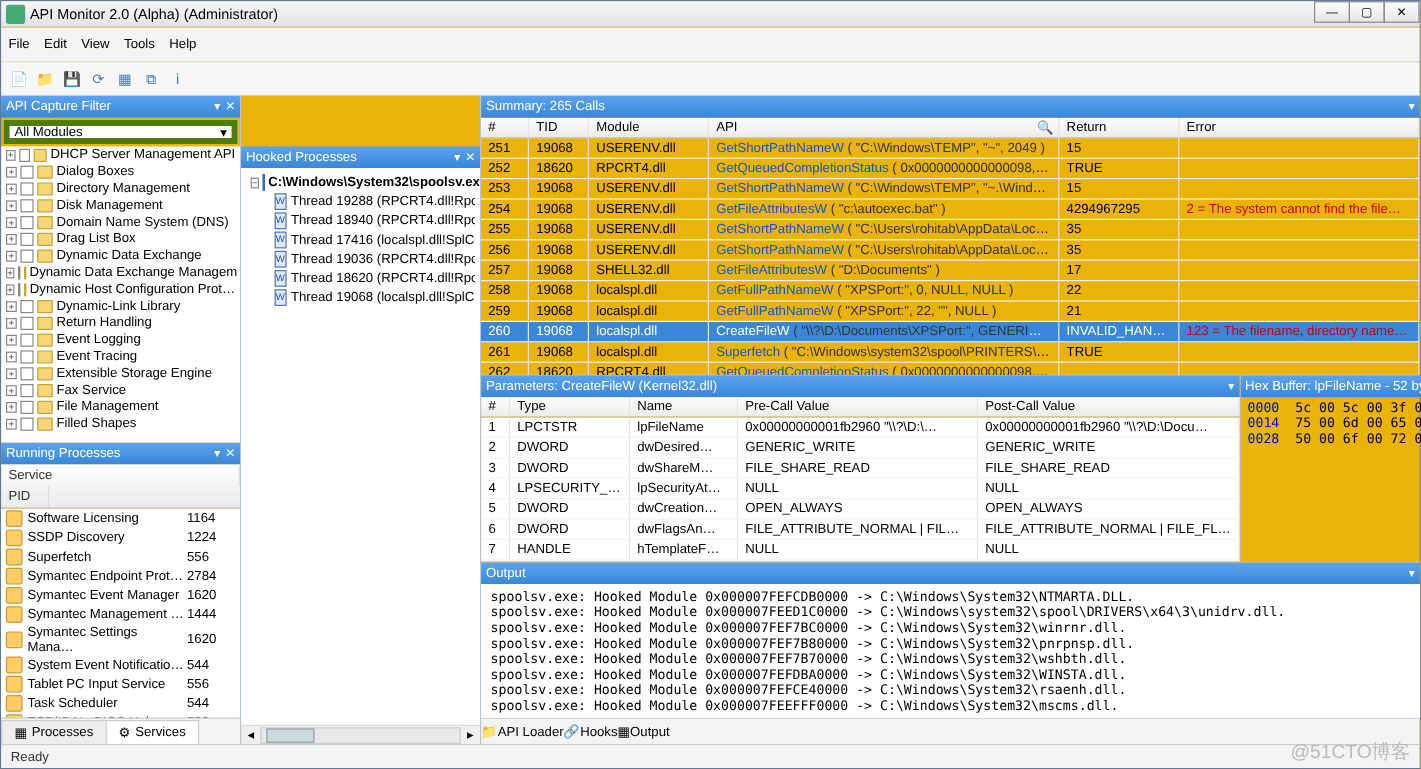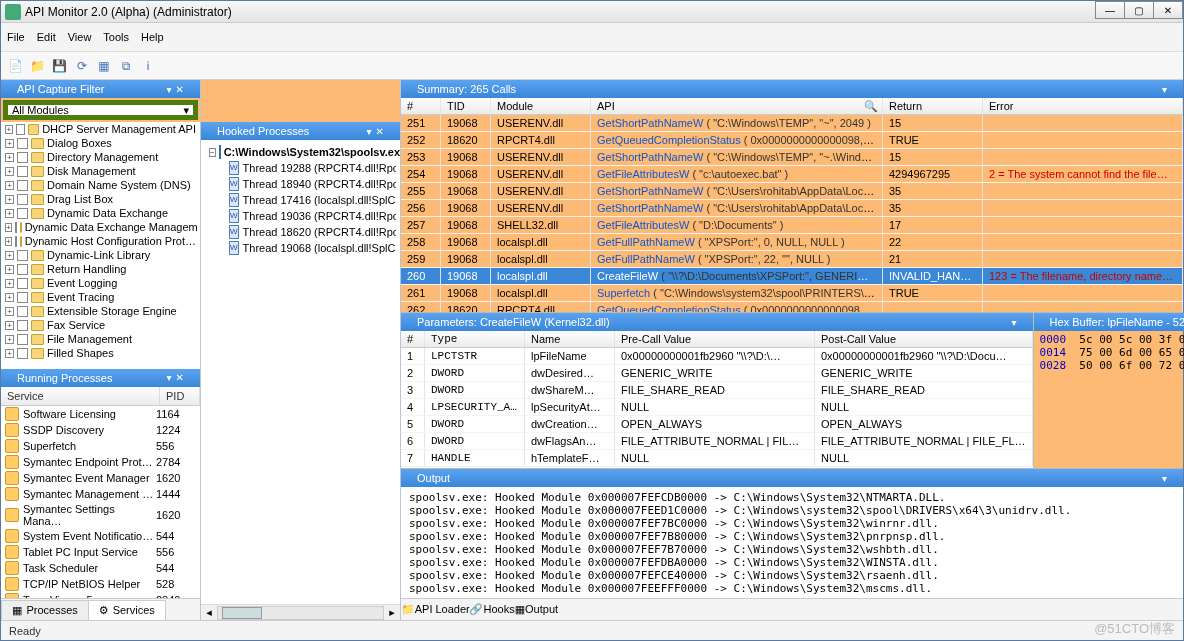--- a/index.html
+++ b/index.html
@@ -1,39 +1,39 @@
 <!DOCTYPE html>
 <html><head>
 <meta charset="utf-8">
 <style>
 * { box-sizing: border-box; margin: 0; padding: 0; }
 body { font-family: "Segoe UI", Tahoma, sans-serif; font-size: 11px; background: #f0f0f0; overflow: hidden; width: 1184px; height: 641px; }
-.window { width: 1184px; height: 641px; background: #fdba74; border: 1px solid #5a7aa0; display: flex; flex-direction: column; }
+.window { width: 1184px; height: 641px; background: #eab308; border: 1px solid #5a7aa0; display: flex; flex-direction: column; }
 .titlebar { height: 22px; background: linear-gradient(#f7f7f7,#e4e4e4); border-bottom: 1px solid #ccc; display: flex; align-items: center; padding: 0 4px; position: relative; }
 .titlebar .icon { width: 16px; height: 16px; background: #4a7; border-radius: 2px; margin-right: 4px; }
 .titlebar .title { font-size: 12px; color: #000; }
 .titlebar .winbtns { position: absolute; right: 0; top: 0; display: flex; }
 .titlebar .winbtns button { width: 30px; height: 18px; border: 1px solid #888; background: linear-gradient(#fdfdfd,#e6e6e6); font-size: 10px; margin-left: -1px; cursor: pointer; }
 .menubar { height: 20px; background: #f4f4f4; border-bottom: 1px solid #ddd; display: flex; align-items: center; padding: 14px 6px; gap: 12px; }
 .menubar span { color: #000; cursor: default; }
 .toolbar { height: 28px; background: #f7f7f7; border-bottom: 1px solid #d0d0d0; display: flex; align-items: center; padding: 0 6px; gap: 4px; }
 .toolbar .tb { width: 18px; height: 18px; border: 1px solid transparent; border-radius: 2px; display: flex; align-items: center; justify-content: center; color: #4477bb; font-size: 12px; }
 .main { flex: 1; display: flex; min-height: 0; }
 .leftcol { width: 200px; display: flex; flex-direction: column; border-right: 1px solid #b5c6da; }
 .panel { display: flex; flex-direction: column; min-height: 0; }
-.panel-head { height: 18px; background: linear-gradient(#5aa3f0,#3a87d8); color: #fff; font-size: 11px; padding: 0 16px; display: flex; align-items: center; justify-content: space-between; }
+.panel-head { height: 18px; background: linear-gradient(#5aa3f0,#3a87d8); color: #fff; font-size: 11px; padding: 0 4px; display: flex; align-items: center; justify-content: space-between; }
 .panel-head .pbtns { display: flex; gap: 4px; }
 .panel-head .pbtn { color: #fff; font-size: 10px; cursor: pointer; }
 .panel-body { flex: 1; background: #fff; overflow: auto; font-size: 11px; }
 .combo { height: 20px; border: 5px solid #4d7c0f; background: #fff; margin: 2px; padding: 2px 4px; display: flex; align-items: center; justify-content: space-between; }
 .tree-item { display: flex; align-items: center; padding: 1px 4px; gap: 3px; white-space: nowrap; }
 .exp { width: 9px; height: 9px; border: 1px solid #888; font-size: 8px; line-height: 7px; text-align: center; color: #444; }
 .cb { width: 11px; height: 11px; border: 1px solid #888; }
 .folder { width: 13px; height: 11px; background: #f6d679; border: 1px solid #c9a330; border-radius: 1px; }
-.svc-col-head { display: flex; background: linear-gradient(#fdfdfd,#ebebeb); border-bottom: 1px solid #ccc; }
+.svc-col-head { display: flex; background: linear-gradient(#fdfdfd,#ebebeb); border-bottom: 1px solid #ccc; flex-direction: column; }
 .svc-col-head > div { padding: 3px 6px; border-right: 1px solid #ddd; color: #333; }
 .svc-row { display: flex; padding: 1px 4px; align-items: center; }
 .svc-row .sic { width: 14px; height: 14px; margin-right: 4px; background: #ffcc66; border: 1px solid #cc9933; border-radius: 2px; }
 .tabsbar { height: 22px; border-top: 1px solid #ccc; background: #f4f4f4; display: flex; align-items: center; font-size: 11px; }
 .tabsbar .tab { padding: 3px 10px; border: 1px solid #ccc; border-bottom: none; background: #eee; margin-right: -1px; display: flex; align-items: center; gap: 4px; }
 .tabsbar .tab.active { background: #fff; font-weight: 400; }
 .middlecol { width: 200px; display: flex; flex-direction: column; border-right: 1px solid #b5c6da; }
 .hooked-body { padding: 4px; }
 .thread-item { display: flex; align-items: center; gap: 4px; padding: 1px 2px 1px 24px; white-space: nowrap; overflow: hidden; text-overflow: ellipsis; }
 .thread-item .tic { width: 14px; height: 14px; border: 1px solid #5577bb; background: #dde8f7; color: #2255aa; font-size: 8px; text-align: center; line-height: 12px; }
@@ -48,28 +48,28 @@
 .grid-row.selected { background: #3a87d8; color: #fff; }
 .grid-row.selected .apilink { color:#fff; }
 .apilink { color: #1155cc; }
 .apitext { color: #333; }
 .col-n { width: 40px; } .col-tid { width: 50px; } .col-mod { width: 100px; }
 .col-api { flex: 1; min-width: 0; } .col-ret { width: 100px; } .col-err { width: 200px; }
 .midsplit { display: flex; border-top: 1px solid #bbb; height: 156px; }
 .params { flex: 1; display:flex; flex-direction:column; border-right:1px solid #bbb; }
 .hex { flex: 1; display:flex; flex-direction:column; }
 .phead > div, .prow > div { padding: 2px 6px; border-right:1px solid #e4e4e4; white-space:nowrap; overflow:hidden; }
-.pc-n{width:24px;} .pc-t{width:100px;font-family:Liberation Mono, monospace;} .pc-nm{width:90px;} .pc-pre{width:200px;} .pc-post{flex:1;}
+.pc-n{width:24px;} .pc-t{width:100px;} .pc-nm{width:90px;} .pc-pre{width:200px;} .pc-post{flex:1;}
 .hexbody { font-family: Consolas, monospace; font-size: 11px; padding: 2px 6px; white-space: pre; overflow:auto; flex:1;}
 .hexaddr { color:#0000cc; }
 .output { border-top:1px solid #bbb; display:flex; flex-direction:column; height:130px;}
 .output-body { font-family: Consolas, monospace; font-size:11px; padding:4px 8px; background:#fff; flex:1; overflow:auto; white-space:pre; }
 .rtabs { height:22px; border-top:1px solid #ccc; background:#f4f4f4; display:flex; align-items:center; }
 .statusbar { height:20px; border-top:1px solid #ccc; background:#f4f4f4; padding:2px 8px; display:flex; align-items:center; color:#333; position:relative;}
-.watermark { position:absolute; right:8px; bottom:2px; color:#bbb; font-size:13px;margin-left:24px; }
+.watermark { position:absolute; right:8px; bottom:2px; color:#bbb; font-size:16px;margin-left:24px; }
 .errtxt { color:#cc0000; }
 .searchicon { position:absolute; right:4px; top:2px; color:#888; font-size:11px; }
 </style>
 </head>
 <body>
 
 <div class="window">
   <div class="titlebar">
     <div class="icon"></div>
     <div class="title">API Monitor 2.0 (Alpha) (Administrator)</div>

